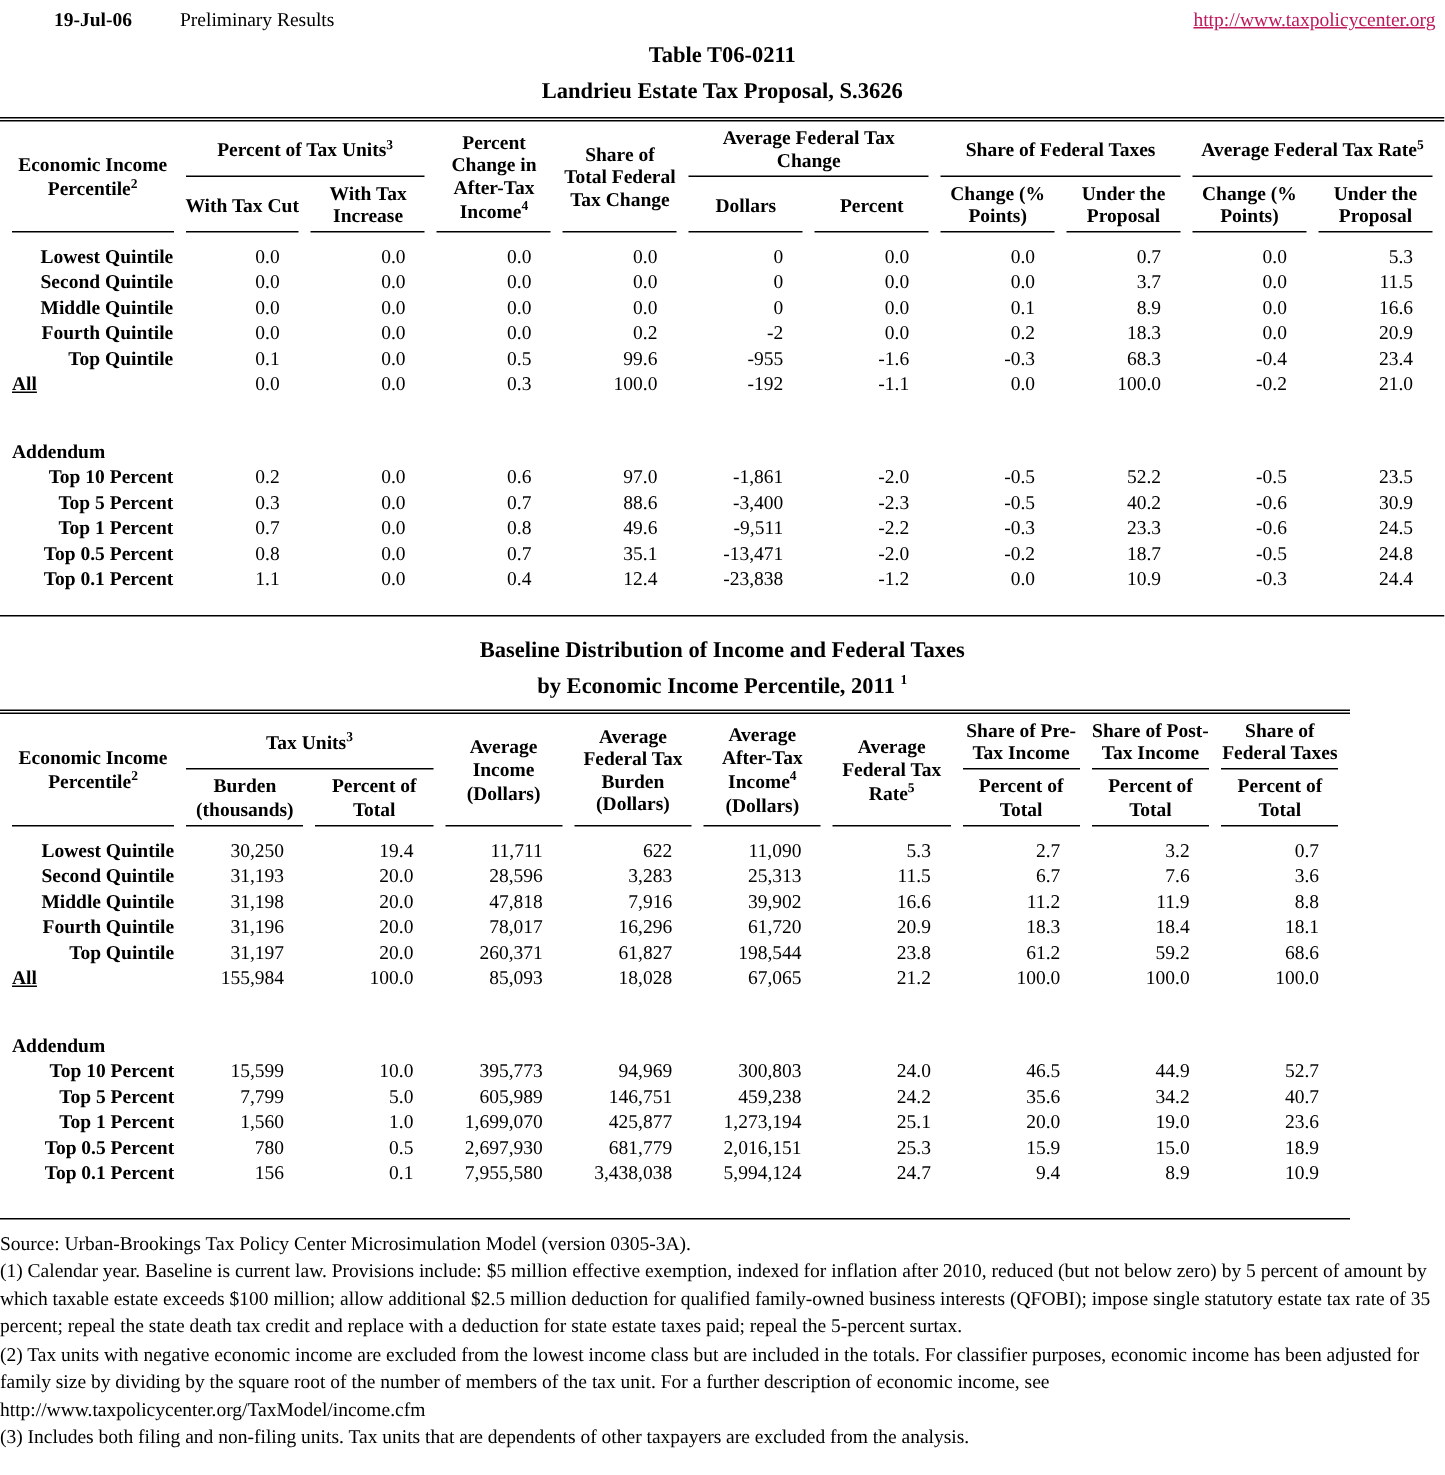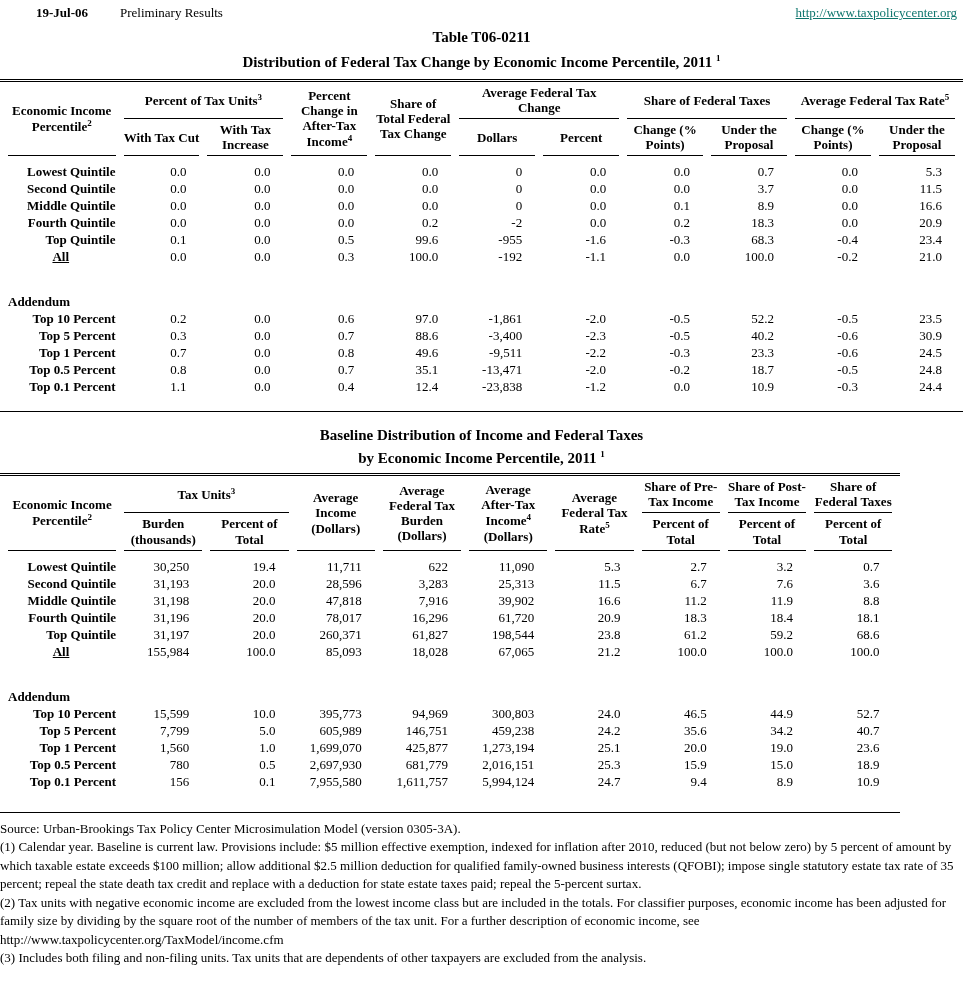--- a/index.html
+++ b/index.html
@@ -1,39 +1,39 @@
 <!DOCTYPE html>
 <html><head>
 <meta charset="utf-8">
 <style>
   html,body{margin:0;padding:0;background:#fff;color:#000;}
   body{width:963px;font-family:"Liberation Serif",serif;font-size:13px;}
   
   .topbar{display:flex;align-items:center;padding:5px 6px 0 36px;}
   .topbar .date{font-weight:bold;}
   .topbar .status{font-weight:normal;margin-left:32px;}
-  .topbar .site{margin-left:auto;color:#0f766e;text-decoration:underline;}
+  .topbar .site{margin-left:auto;color:#be185d;text-decoration:underline;}
   
   .titles{text-align:center;margin-top:8px;}
   .title-line{font-weight:bold;font-size:15px;line-height:1.0;margin:9px 0;}
   sup{font-size:9px;}
   
   table{border-collapse:separate;border-spacing:8px 0;table-layout:fixed;
         border-top:3px double #000;border-bottom:1px solid #000;margin-top:6px;}
   #t1{width:100%;}
   #t2{width:93.5%;}
   thead th{font-weight:bold;font-size:13px;line-height:1.16;text-align:center;
            vertical-align:middle;border-bottom:1px solid #000;padding:3px 0 3px;}
   tbody td{font-size:13px;line-height:17px;padding:0;}
   tbody tr:first-child td{padding-top:7px;}
   .endpad tbody tr:last-child td{padding-bottom:16px;}
   .endpad2 tbody tr:last-child td{padding-bottom:22px;}
   .rowlabel{font-weight:bold;white-space:nowrap;}
   .rowlabel.center{text-align:right;}
-  .rowlabel.right{text-align:center;padding-right:2px;text-decoration:underline;}
+  .rowlabel.right{text-align:left;padding-right:2px;text-decoration:underline;}
   .num{text-align:right;padding-right:13px;white-space:nowrap;}
   tr.spacer td{height:28px;padding:0;}
   tr.section td{font-weight:bold;text-align:left;}
   
   .titles2{text-align:center;margin-top:16px;}
   .titles2 .title-line{margin:7px 0;}
   
   .notes{margin-top:7px;font-size:13px;line-height:18.5px;padding-right:2px;}
   .notes div{margin:0;}
 </style>
@@ -41,21 +41,21 @@
 <body>
 
 <div class="topbar">
   <span class="date">19-Jul-06</span>
   <span class="status">Preliminary Results</span>
   <a class="site" href="#">http://www.taxpolicycenter.org</a>
 </div>
 
 <div class="titles">
   <div class="title-line">Table T06-0211</div>
-  <div class="title-line"><span>Distribution of Federal Tax Change by Economic Income Percentile, 2011</span> <sup>1</sup></div>
+  <div class="title-line">Landrieu Estate Tax Proposal, S.3626</div>
 </div>
 
 <table id="t1" class="endpad">
   <colgroup>
     <col style="width:12.4%">
     <col style="width:8.76%">
       <col style="width:8.76%">
       <col style="width:8.76%">
       <col style="width:8.76%">
     <col style="width:8.76%">
@@ -408,21 +408,21 @@
         <td class="num">25.3</td>
         <td class="num">15.9</td>
         <td class="num">15.0</td>
         <td class="num">18.9</td>
       </tr>
       <tr>
         <td class="rowlabel center">Top 0.1 Percent</td>
         <td class="num">156</td>
         <td class="num">0.1</td>
         <td class="num">7,955,580</td>
-        <td class="num">1,611,757</td>
+        <td class="num">3,438,038</td>
         <td class="num">5,994,124</td>
         <td class="num">24.7</td>
         <td class="num">9.4</td>
         <td class="num">8.9</td>
         <td class="num">10.9</td>
       </tr>
     </tbody>
 </table>
 
 <div class="notes">

